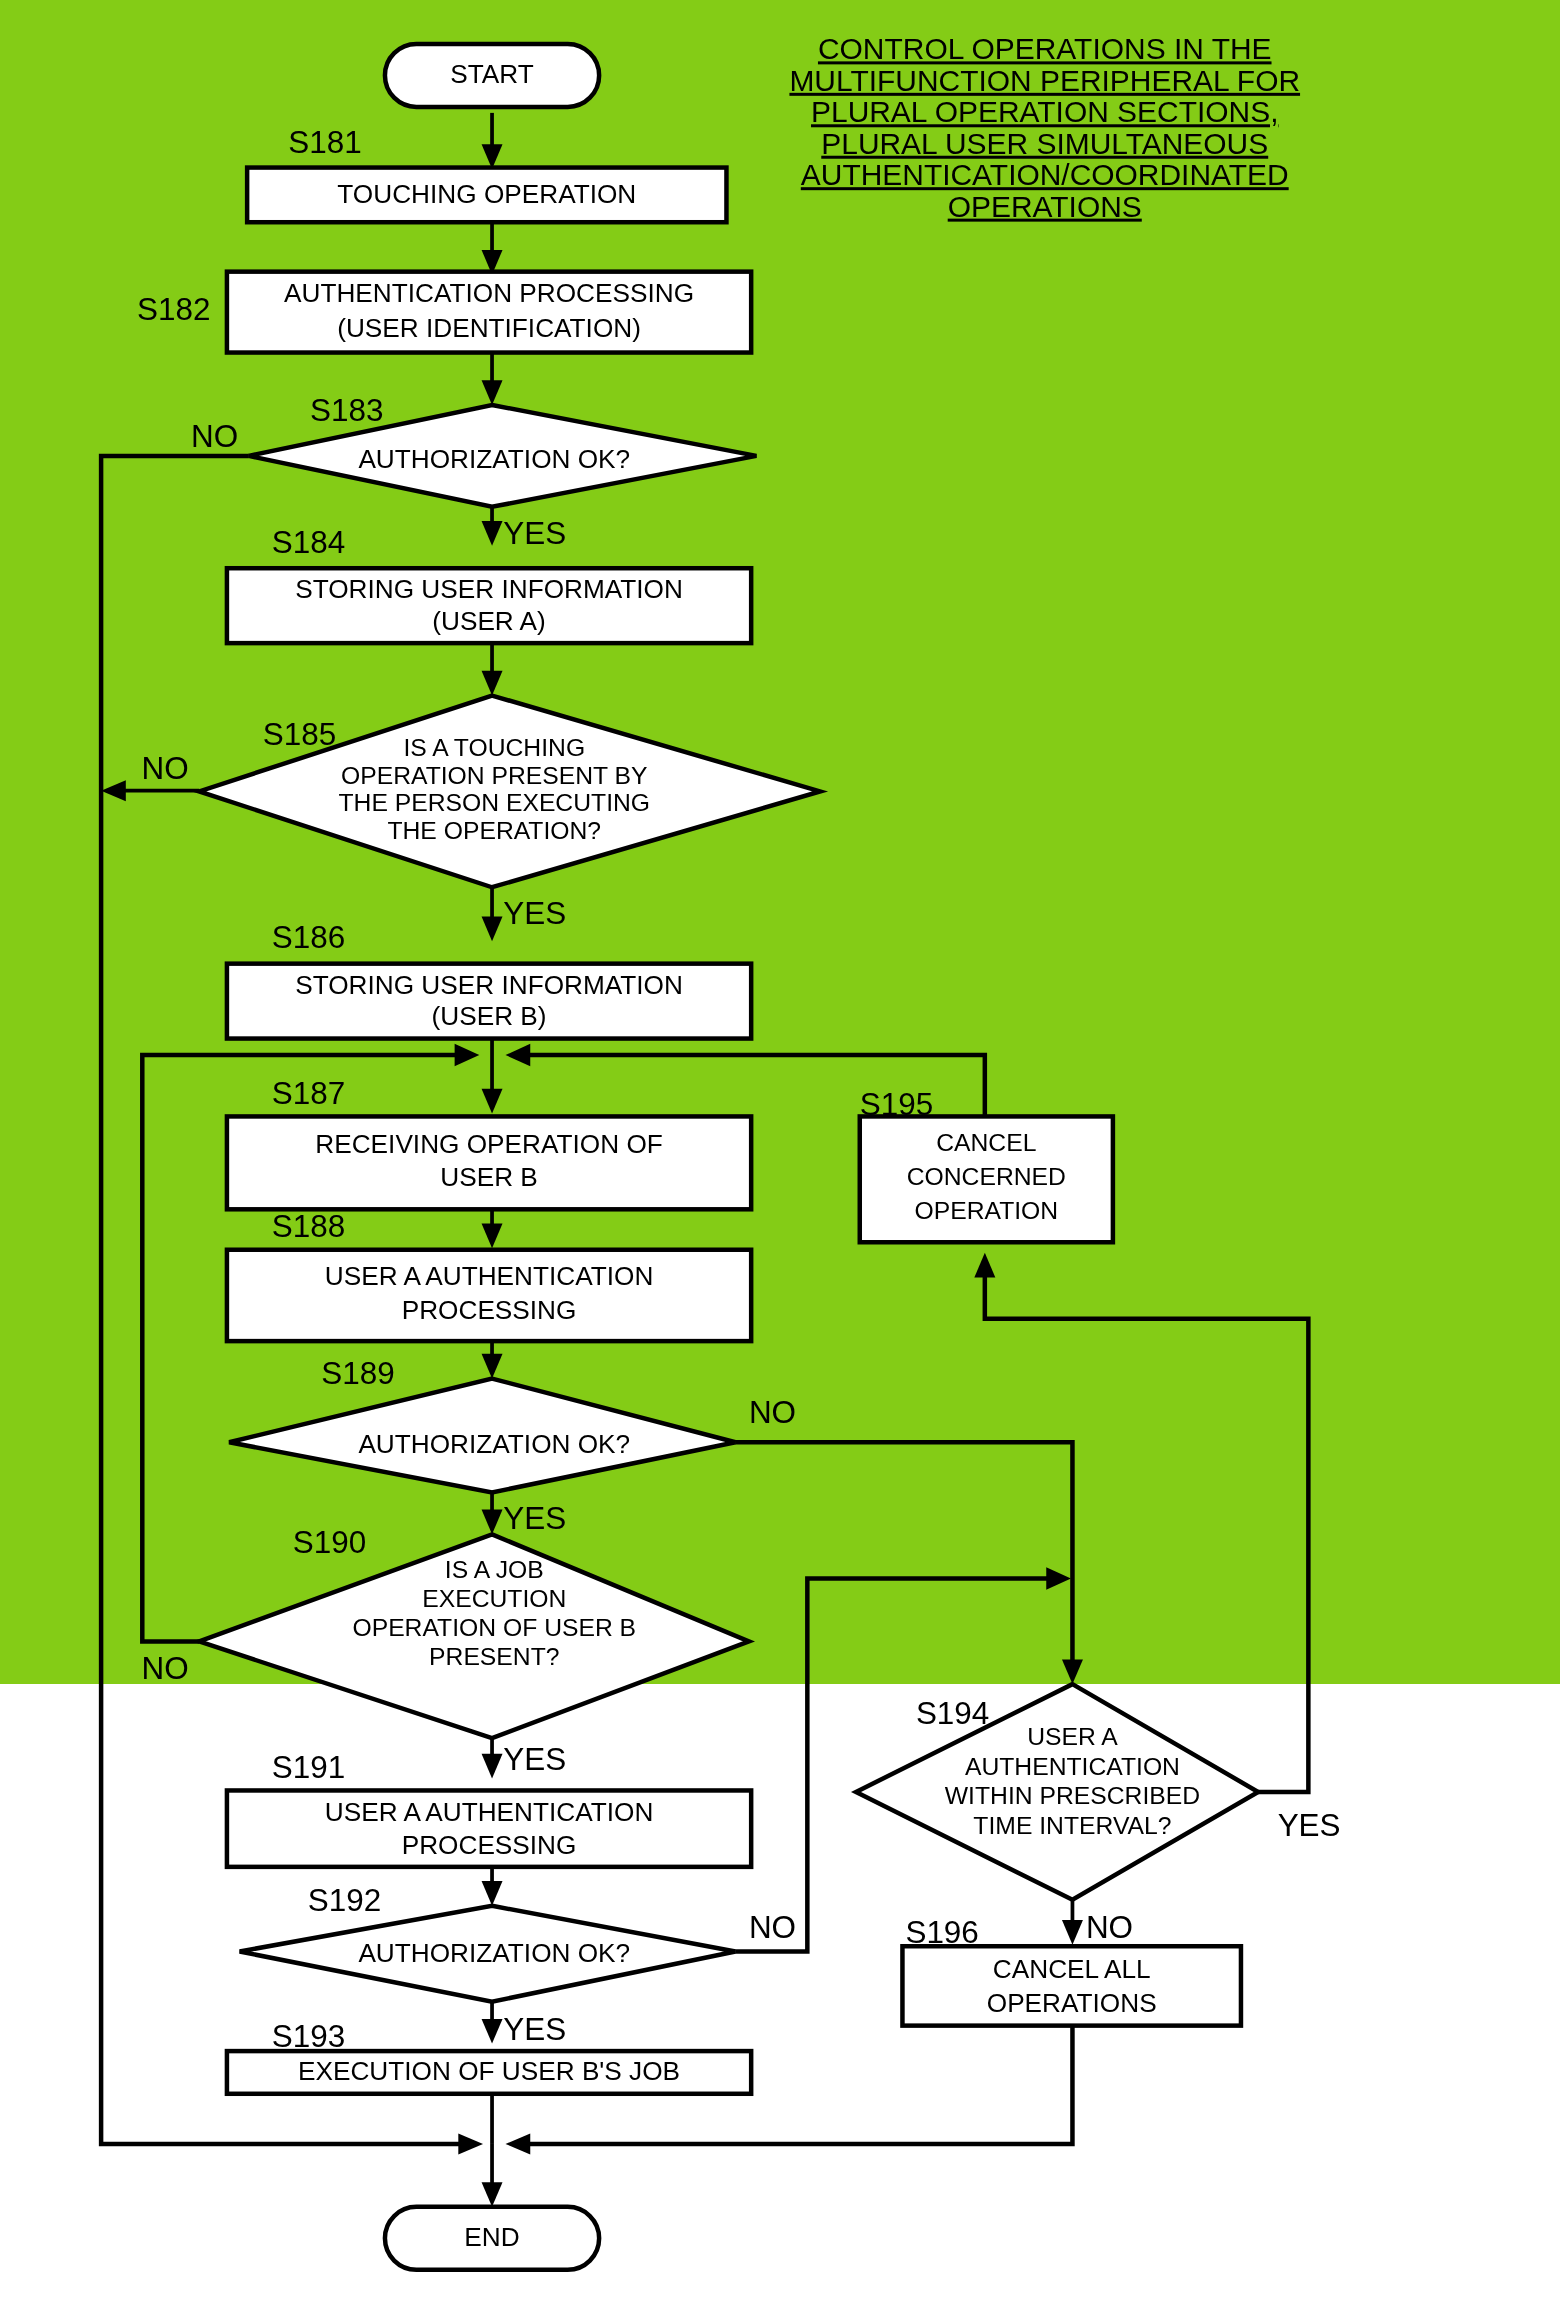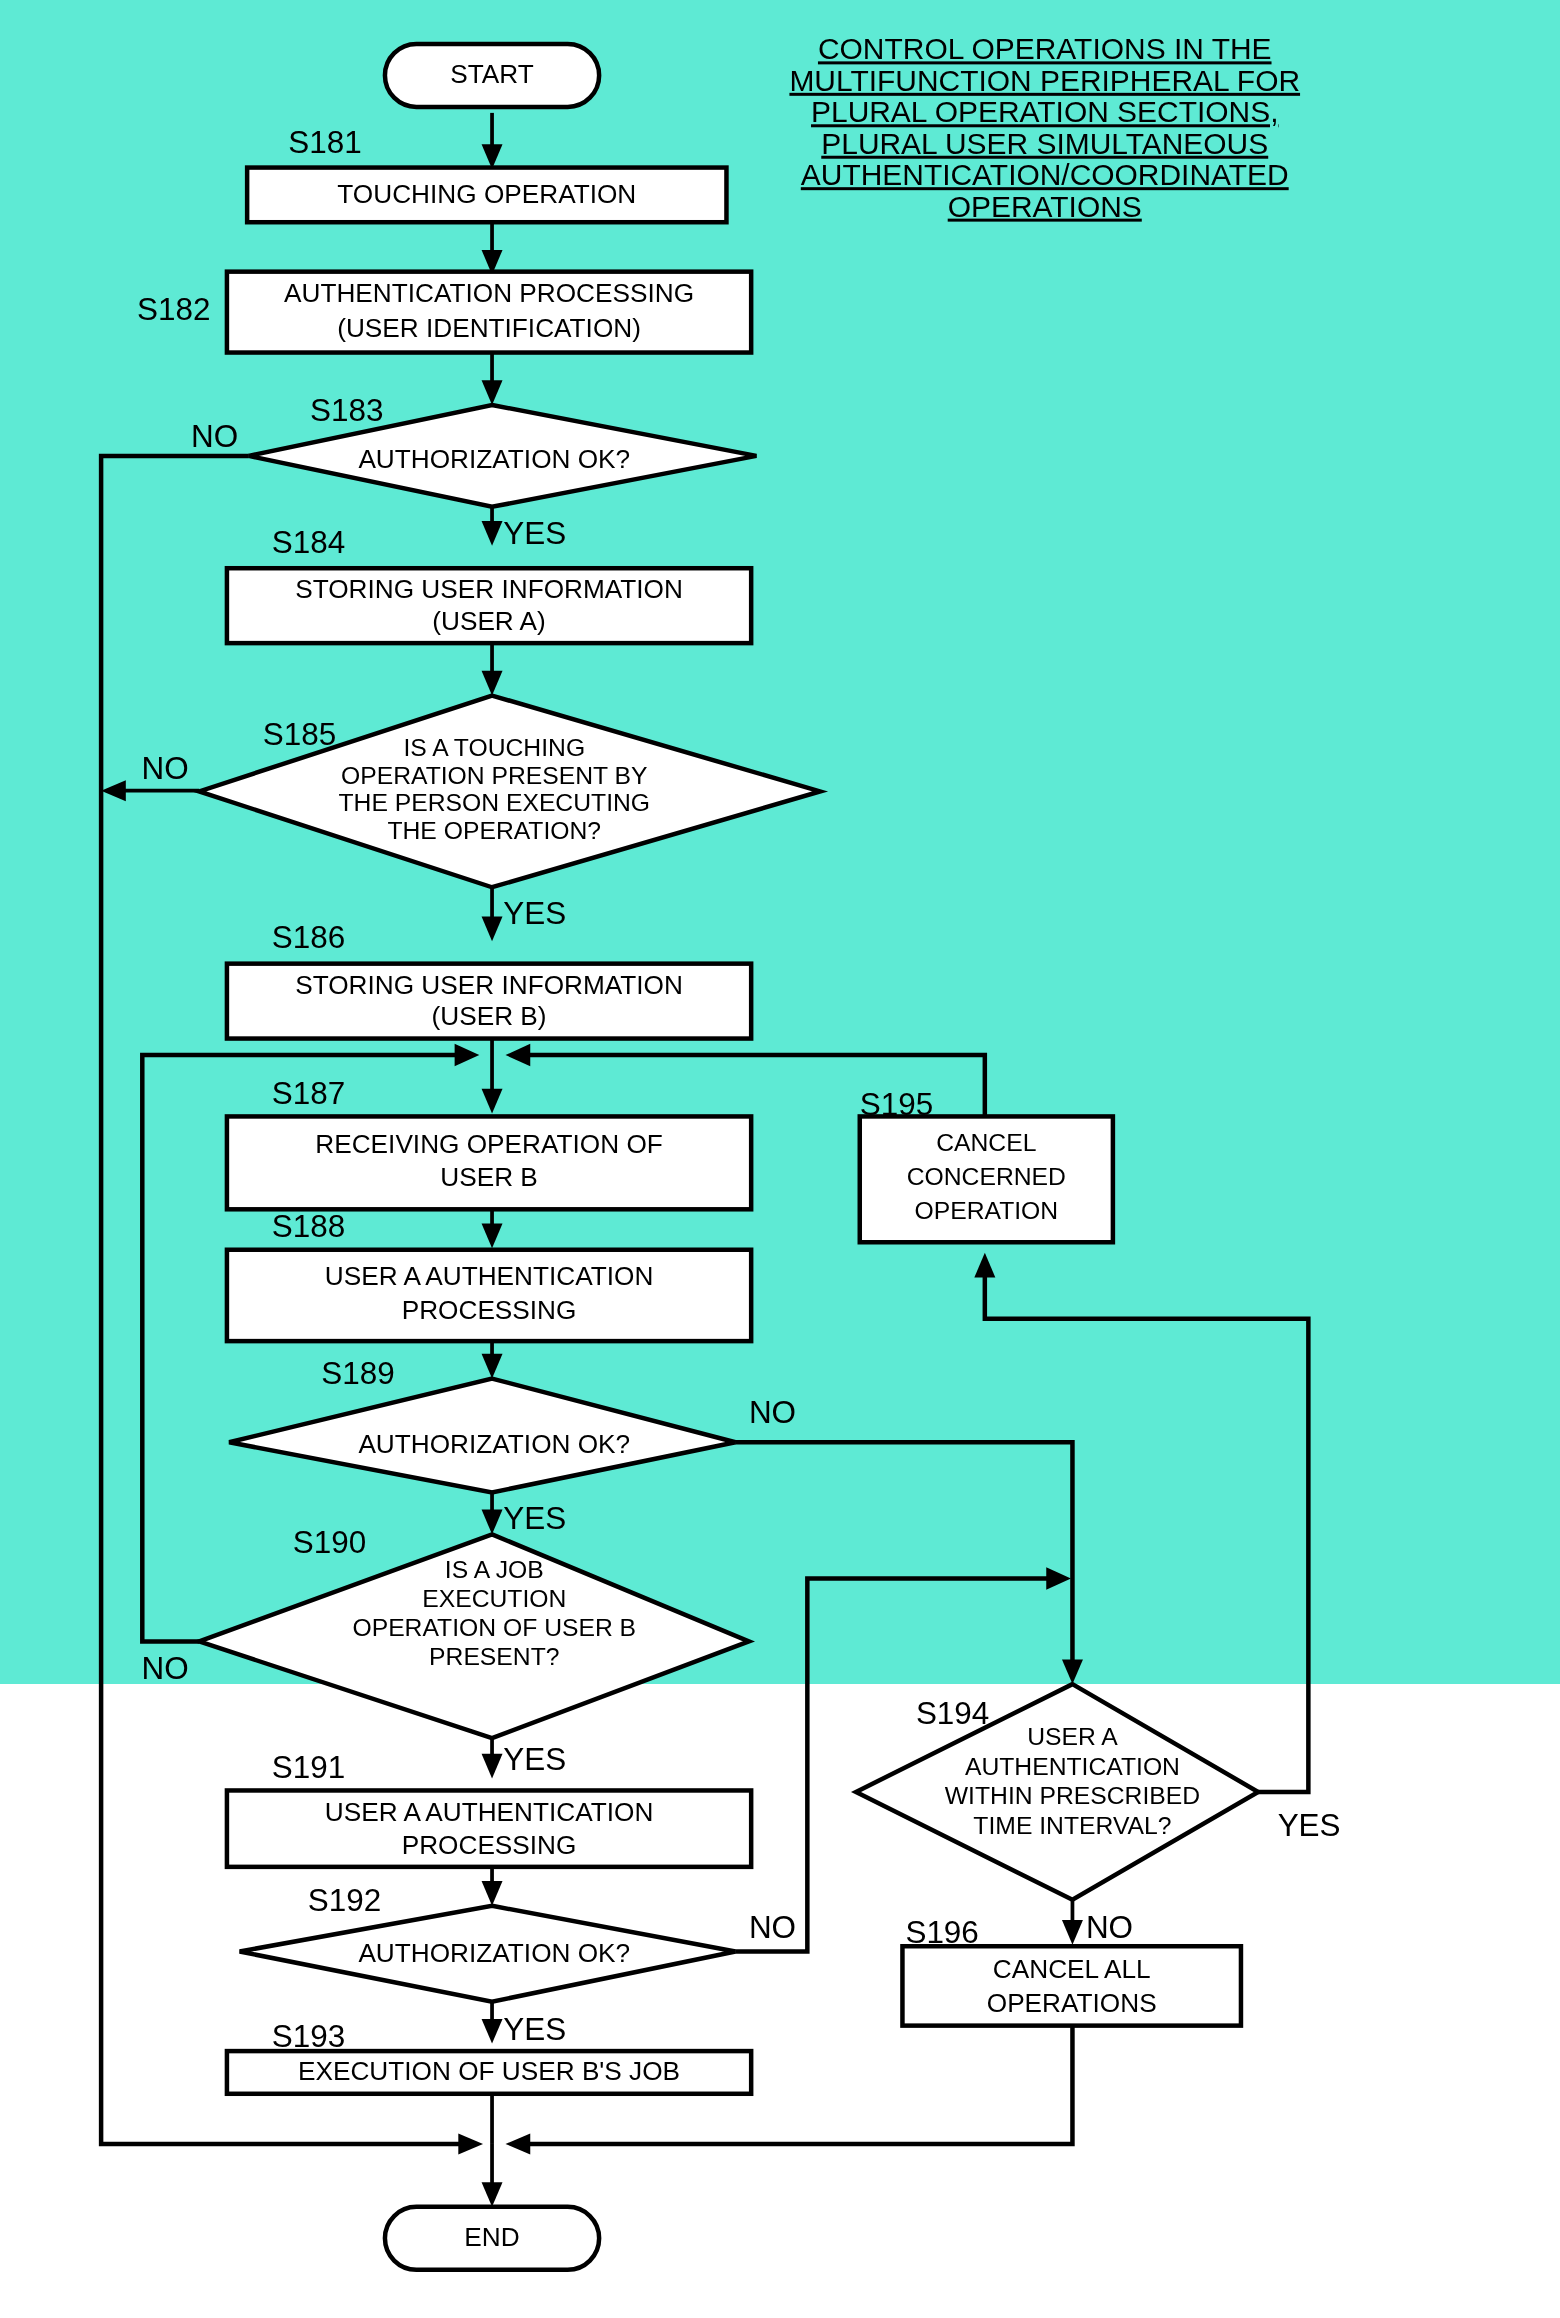--- a/index.html
+++ b/index.html
@@ -1,18 +1,18 @@
 <!DOCTYPE html>
 <html style="font-size:12px"><head>
 <meta charset="utf-8">
 <style>
   html,body{margin:0;padding:0;background:#ffffff;}
   body{width:1560px;height:2319px;overflow:hidden;
        font-family:"Liberation Sans", sans-serif;}
-  #root{position:relative;width:1560px;height:1684px;background:#5eead4;}
+  #root{position:relative;width:1560px;height:1684px;background:#84cc16;}
   svg{position:absolute;top:0;left:0;width:1560px;height:2319px;}
   .shape{fill:#ffffff;stroke:#000000;stroke-width:6;}
   .ln{stroke:#000000;stroke-width:5;fill:none;}
   .ln-thick{stroke:#000000;stroke-width:6;fill:none;}
   .ar{fill:#000000;stroke:none;}
   text{fill:#000000;font-family:"Liberation Sans", sans-serif;}
   .t-node{font-size:35px;text-anchor:middle;dominant-baseline:middle;}
   .t-node-sm{font-size:33px;text-anchor:middle;dominant-baseline:middle;}
   .t-step{font-size:42px;text-anchor:middle;dominant-baseline:middle;}
   .t-lbl{font-size:42px;text-anchor:start;dominant-baseline:middle;}

